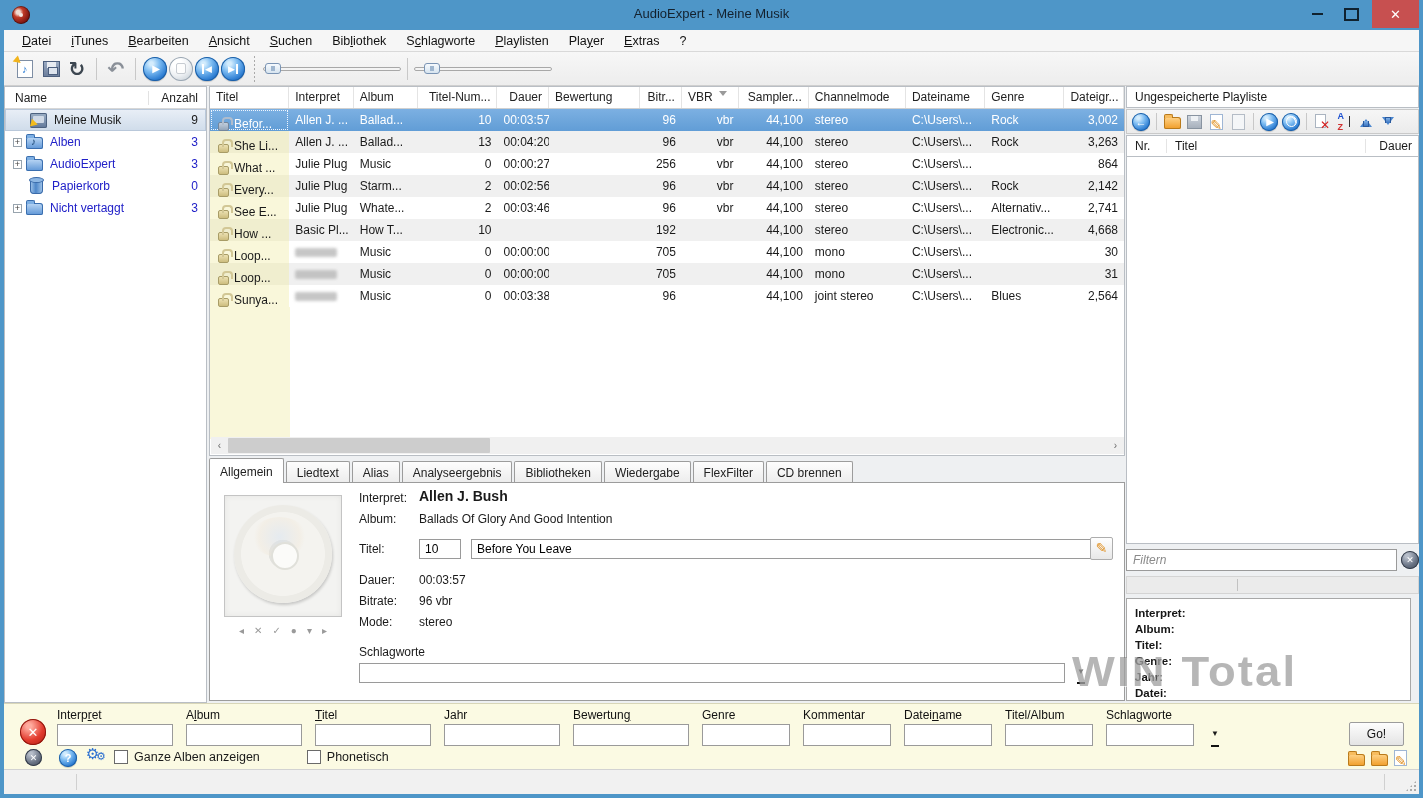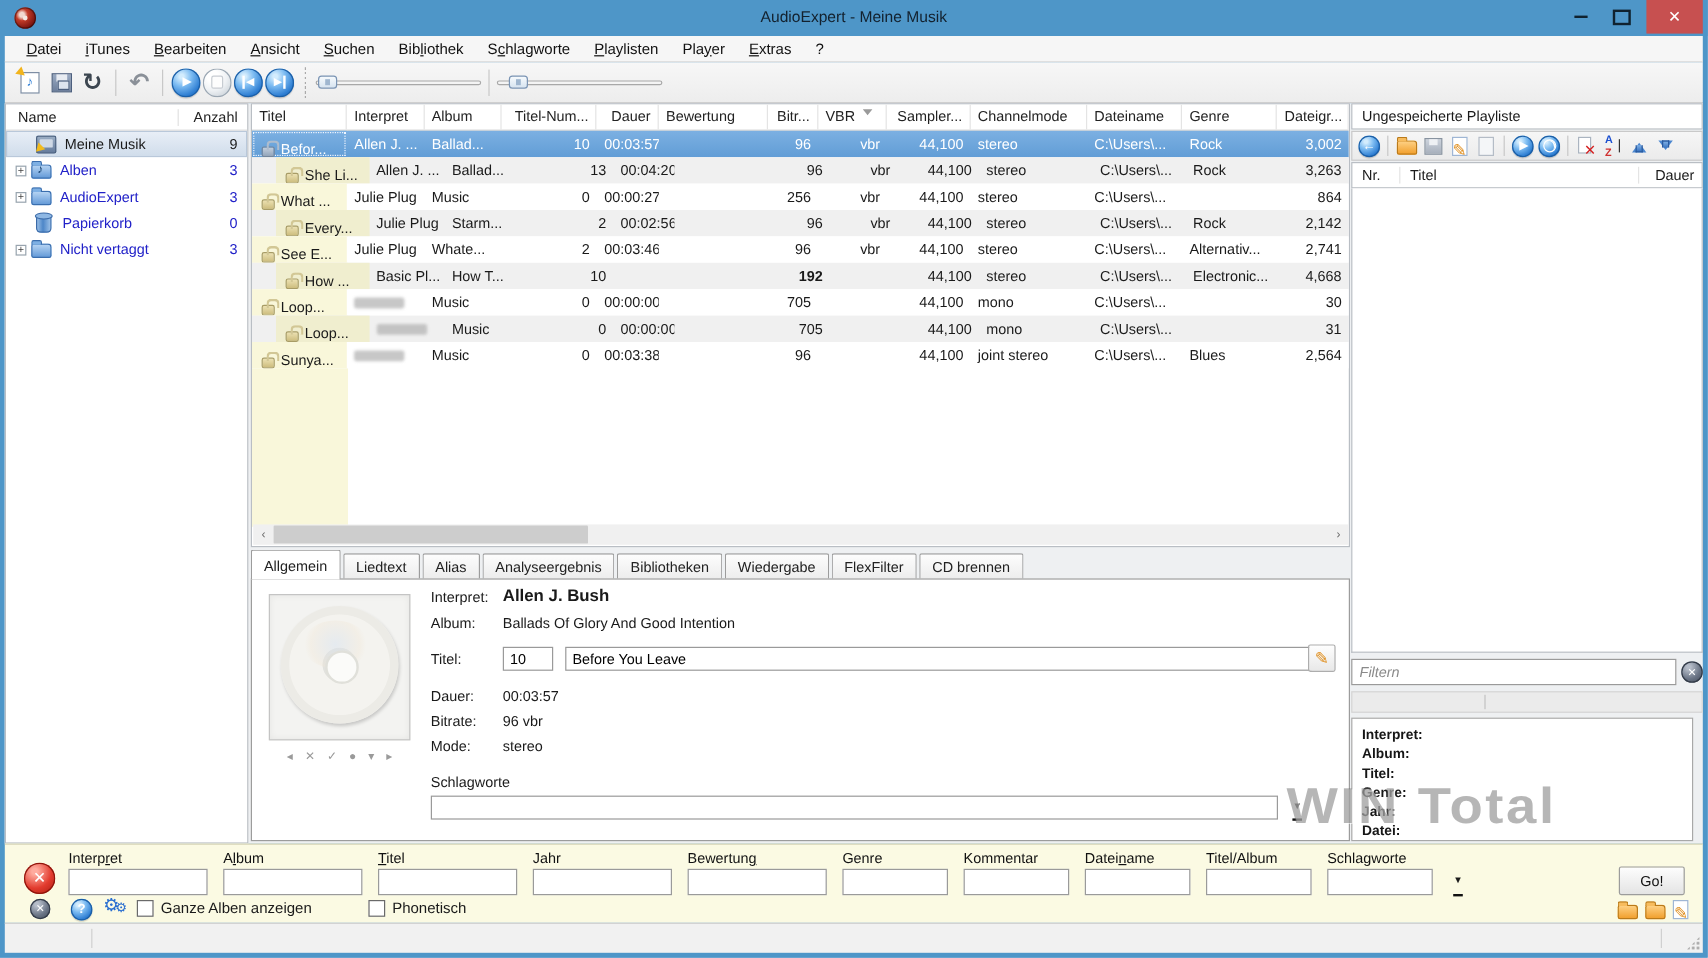--- a/index.html
+++ b/index.html
@@ -101,21 +101,21 @@
   .gh-cell.r { text-align:right; }
   .sort-arrow { display:inline-block; width:0; height:0; border:4px solid transparent; border-top:5px solid #9a9a9a; margin-left:6px; vertical-align:1px; }
   .grid-body { position:relative; height:330px; }
   .yellow-strip { position:absolute; left:0; top:0; width:80px; height:100%; background:#f9f7da; }
   .grid-row { display:flex; height:22px; position:relative; }
   .grid-row.even { background:#fff; }
   .grid-row.odd { background:#f0f0f0; }
   .grid-row .cell { padding:4px 6px 0 6px; white-space:nowrap; overflow:hidden; }
   .grid-row .cell.r { text-align:right; }
   .cell-titel { background:#f9f7da; display:flex; align-items:flex-end; gap:5px; padding-top:0 !important; }
-  .grid-row.odd .cell-titel { background:#f0eecf;margin-left:20px; }
+  .grid-row.odd .cell-titel { background:#f0eecf; }
   .grid-row.selected { background:linear-gradient(#7cb0e2,#619dd6); color:#fff; }
   .grid-row.selected .cell-titel { background:linear-gradient(#7cb0e2,#619dd6); outline:1px dotted #f0f6ff; outline-offset:-2px; }
   .lock { position:relative; display:inline-block; width:11px; height:9px; background:linear-gradient(#ece1b2,#cdbd7e); border:1px solid #a89c66; border-radius:2px; margin-left:2px; margin-top:4px; flex:none; }
   .lock::before { content:''; position:absolute; top:-6px; left:3px; width:7px; height:6px; border:2px solid #d2c795; border-bottom:none; border-radius:4px 4px 0 0; }
   .grid-row.selected .lock { background:linear-gradient(#c3cfdd,#93a5ba); border-color:#74869c; }
   .grid-row.selected .lock::before { border-color:#aebccd; }
   .blur-bar { display:inline-block; width:42px; height:9px; margin-top:3px; background:#b9b9b9; border-radius:2px; filter:blur(1.5px); opacity:.8; }
   .hscroll { position:absolute; left:1px; bottom:1px; width:913px; height:17px; background:#f0f0f0; display:flex; align-items:center; }
   .hs-arrow { width:17px; text-align:center; color:#6a6a6a; font-size:10px; }
   .hs-track { flex:1; height:17px; position:relative; }
@@ -447,21 +447,21 @@
             <div class="grid-row odd">
               <div class="cell cell-titel" style="width: 80px;">
                 <span class="lock"></span>
                 <span>How ...</span>
               </div>
               <div class="cell" style="width: 65px;">Basic Pl...</div>
               <div class="cell" style="width: 65px;">How T...</div>
               <div class="cell r" style="width: 80px;">10</div>
               <div class="cell" style="width: 52px; margin-top: 32px;">00:03:07</div>
               <div class="cell" style="width: 92px;"></div>
-              <div class="cell r" style="width: 42px; font-weight: bold;">192</div>
+              <div class="cell r" style="width: 42px;">192</div>
               <div class="cell r" style="width: 58px;"></div>
               <div class="cell r" style="width: 70px;">44,100</div>
               <div class="cell" style="width: 98px;">stereo</div>
               <div class="cell" style="width: 80px;">C:\Users\...</div>
               <div class="cell" style="width: 80px;">Electronic...</div>
               <div class="cell r" style="width: 60px;">4,668</div>
             </div>
             <div class="grid-row even">
               <div class="cell cell-titel" style="width: 80px;">
                 <span class="lock"></span>

